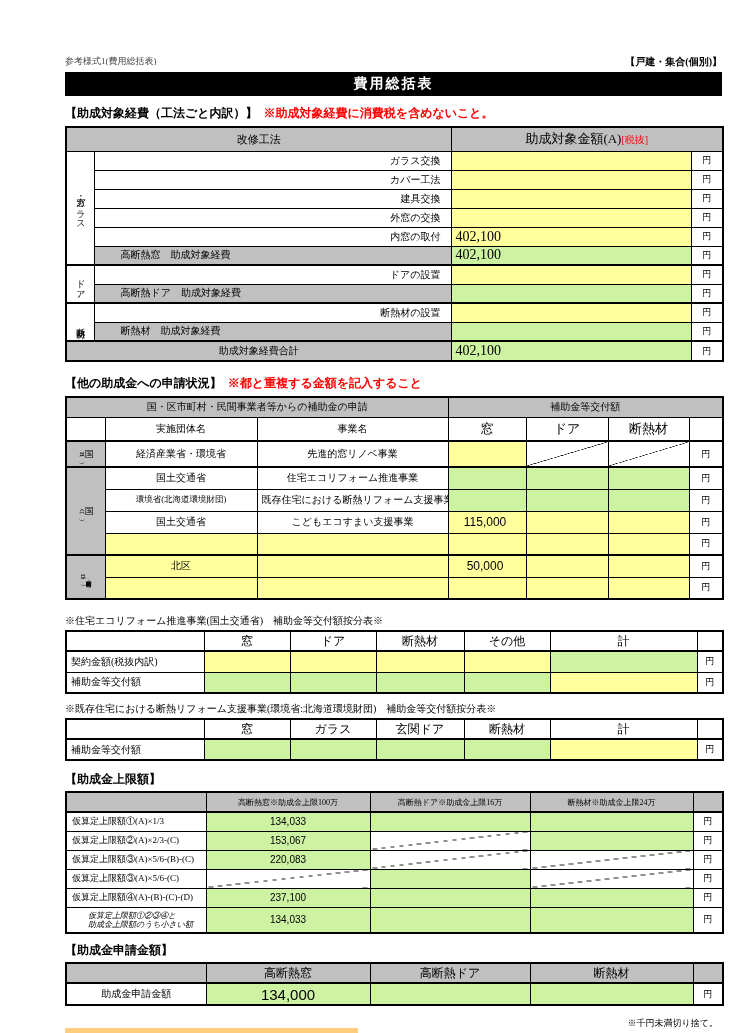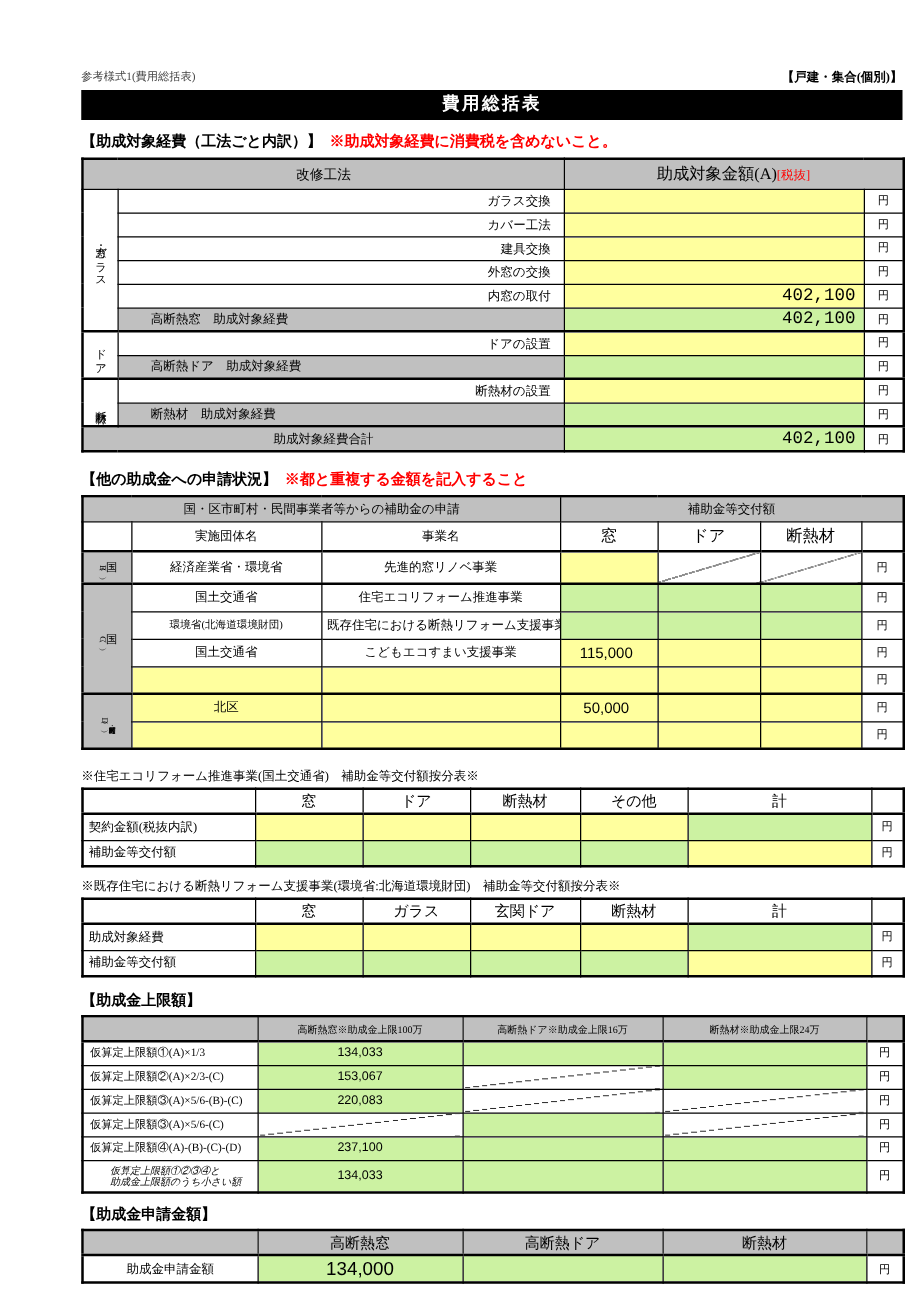--- a/index.html
+++ b/index.html
@@ -39,22 +39,22 @@
   .thick-top{border-top:2px solid #000;}
 
   .y{background:var(--yellow);}
   .g{background:var(--green);}
   .diag{
     background-image:linear-gradient(to bottom right,
       transparent 49.3%, #222 49.3%, #222 50.7%, transparent 50.7%);
   }
   .unit{text-align:center;font-size:9px;padding:0;}
   .val{
-    text-align:right;padding-right:6px;
-    font-family:Liberation Mono, monospace;font-size:14px;
+    text-align:left;padding-right:6px;
+    font-family:Liberation Serif, serif;font-size:14px;
   }
   .val-s{
     text-align:center;padding-right:8px;
     font-family:"Liberation Sans","DejaVu Sans",sans-serif;font-size:12px;
   }
   .val-c{
     text-align:center;
     font-family:"Liberation Sans","DejaVu Sans",sans-serif;font-size:11px;
   }
 
@@ -379,29 +379,20 @@
         <tr class="hdr2">
       <td></td>
       <td class="big">窓</td>
       <td class="big">ガラス</td>
       <td class="big">玄関ドア</td>
       <td class="big">断熱材</td>
       <td class="big">計</td>
       <td></td>
     </tr>
     <tr>
-      <td class="rlabel">助成対象経費</td>
-      <td class="y"></td>
-      <td class="y"></td>
-      <td class="y"></td>
-      <td class="y"></td>
-      <td class="g"></td>
-      <td class="unit">円</td>
-    </tr>
-    <tr>
       <td class="rlabel">補助金等交付額</td>
       <td class="g"></td>
       <td class="g"></td>
       <td class="g"></td>
       <td class="g"></td>
       <td class="y"></td>
       <td class="unit">円</td>
     </tr>
   </tbody>
     </table>

